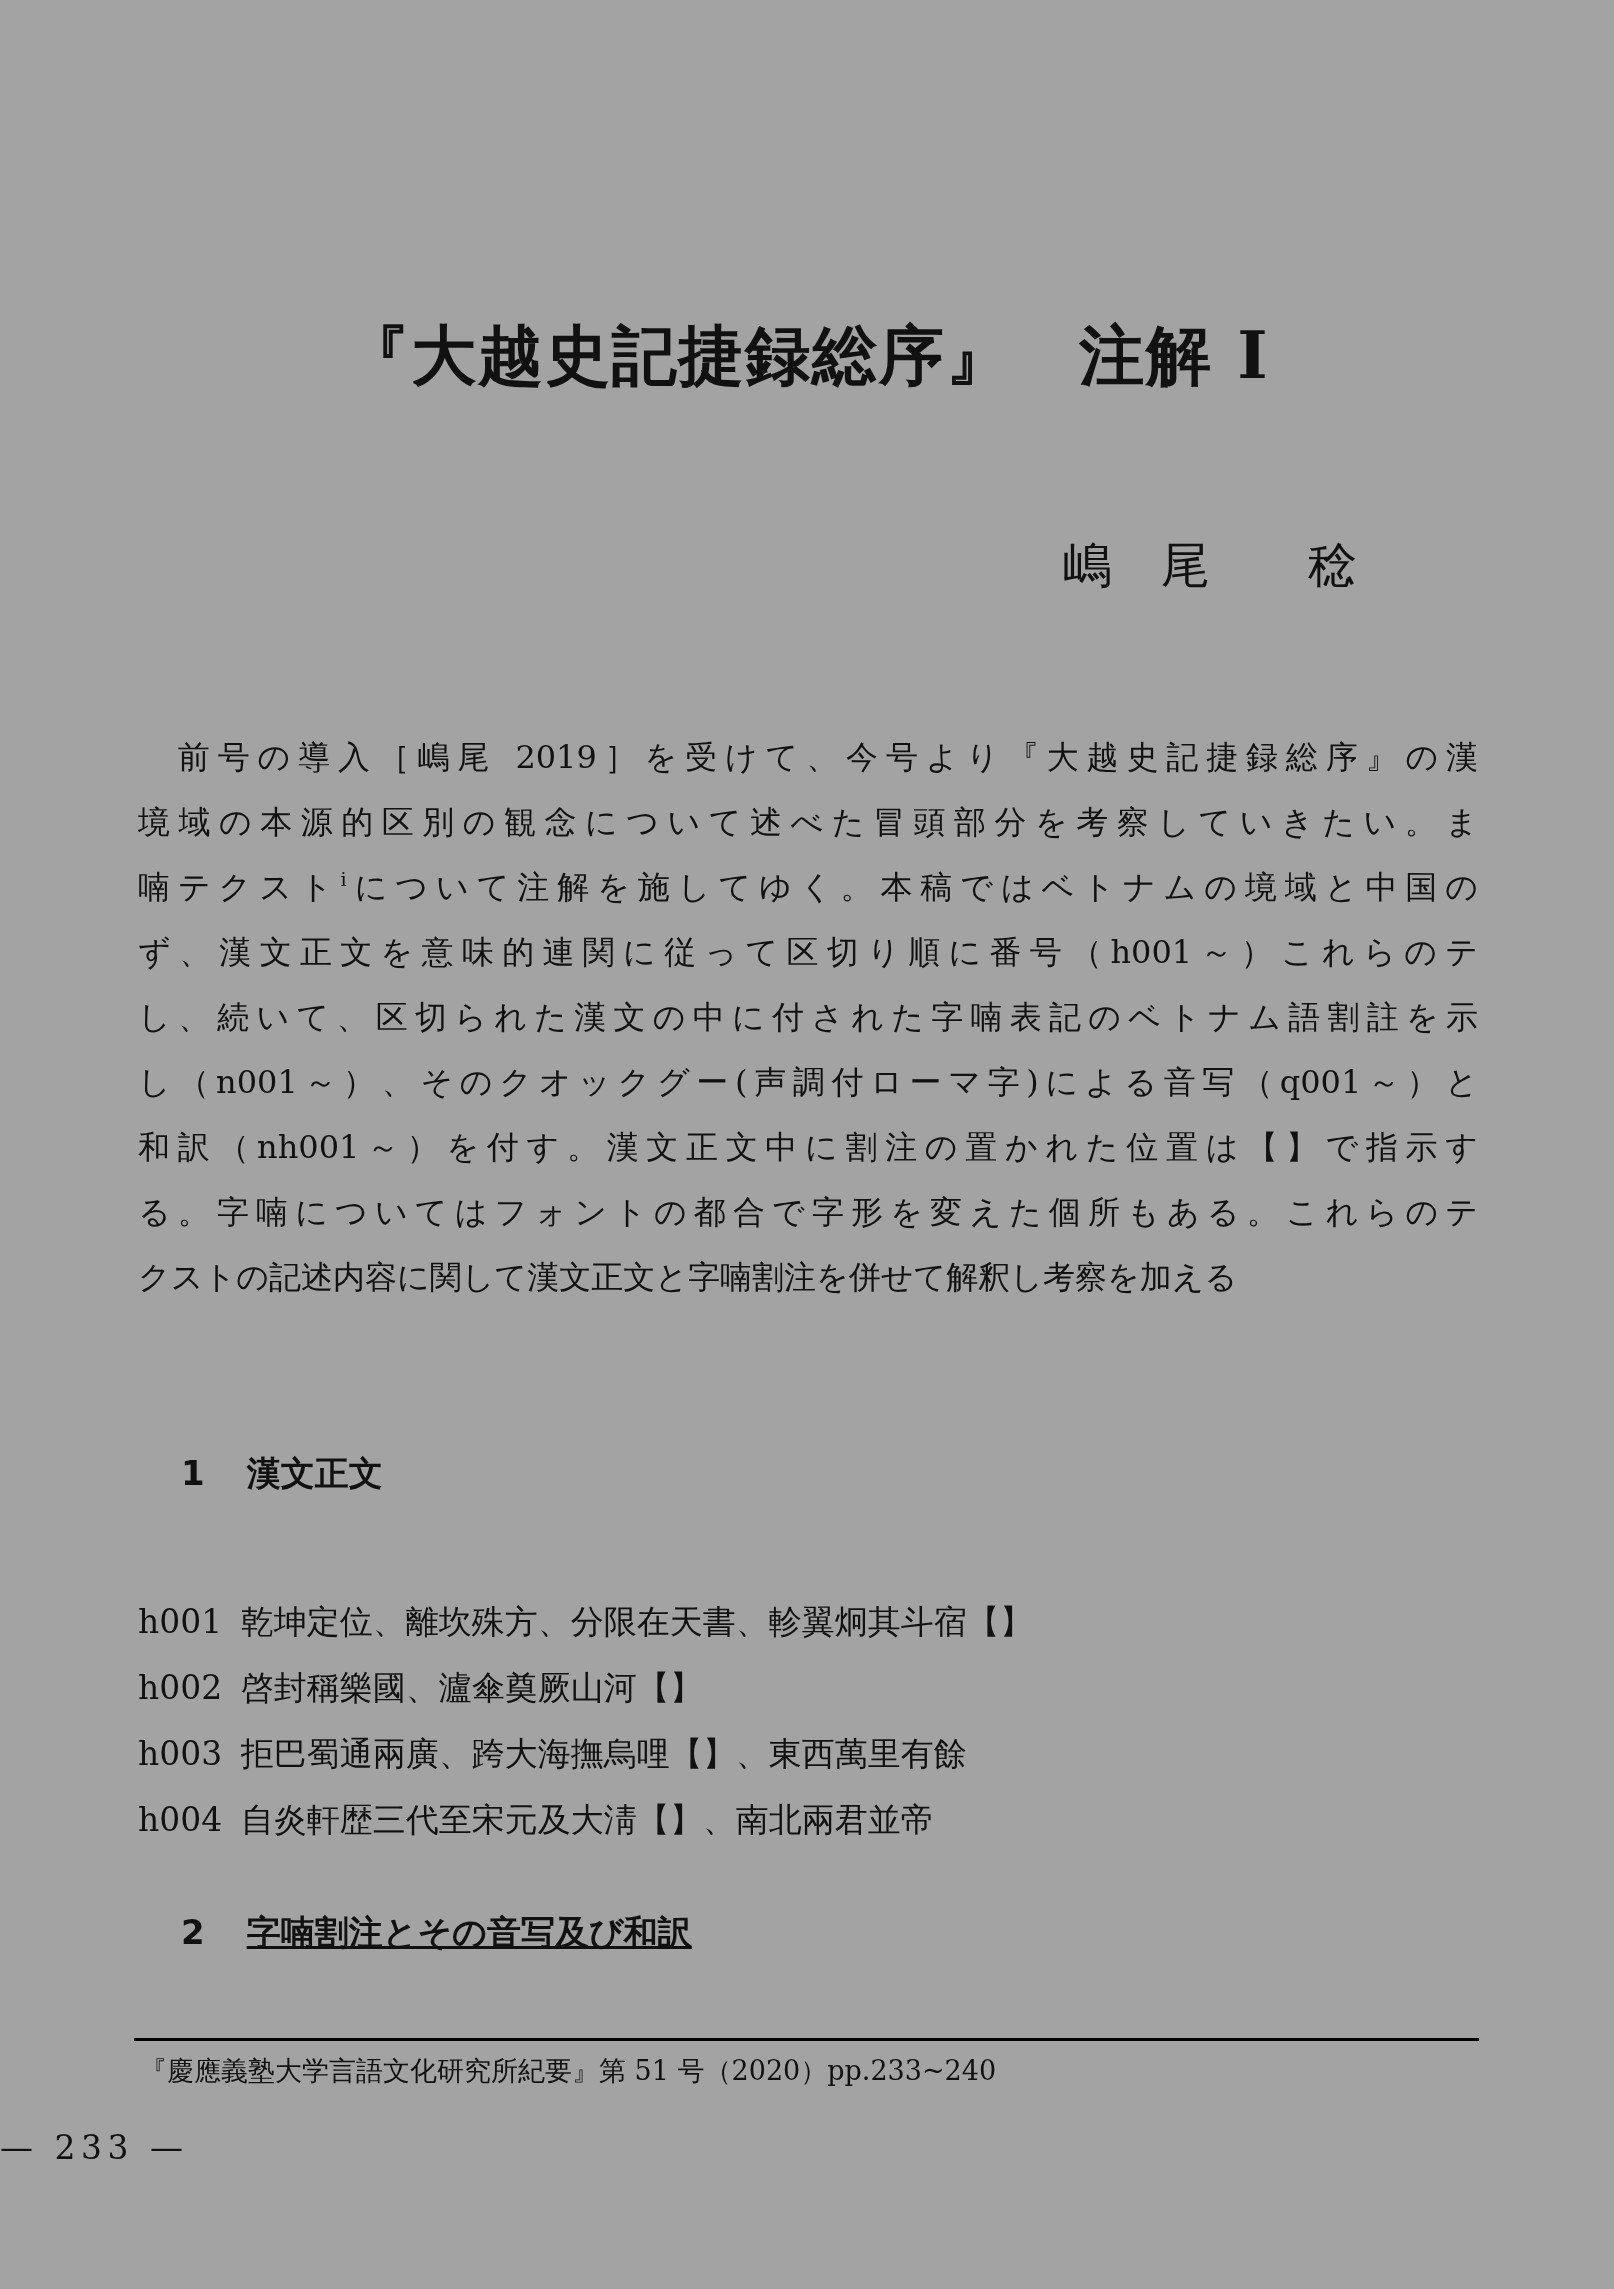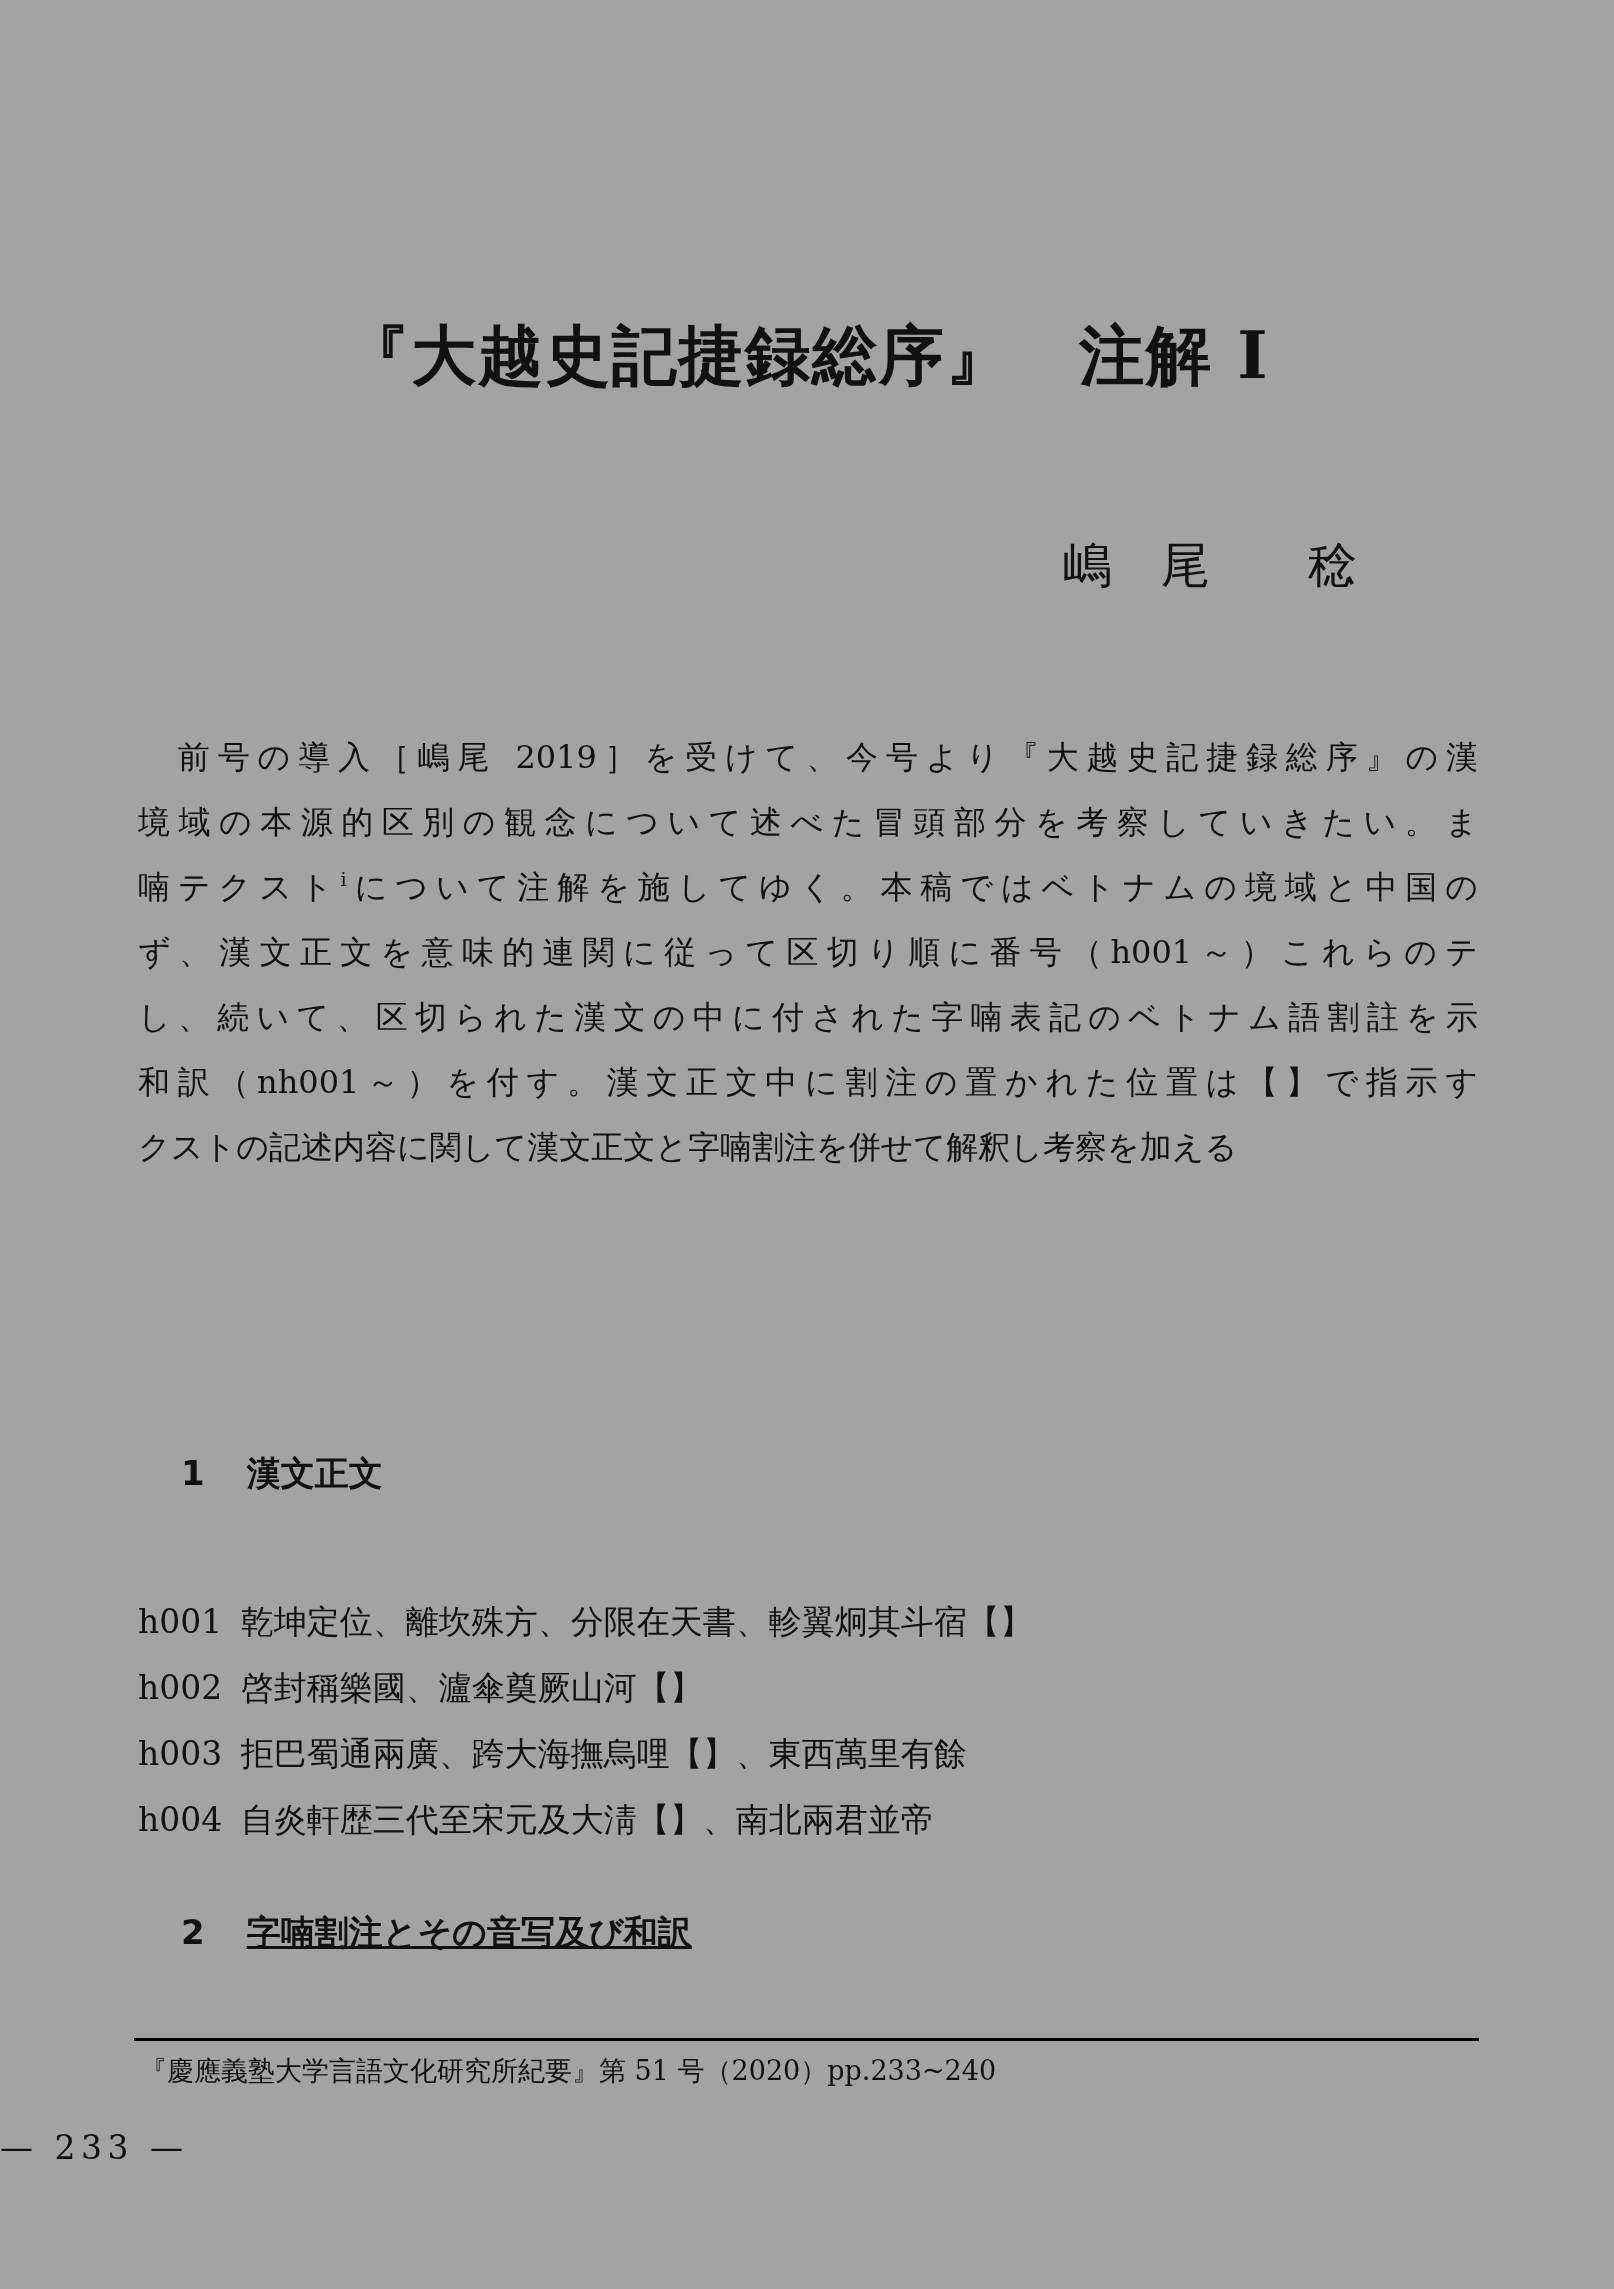--- a/index.html
+++ b/index.html
@@ -120,21 +120,23 @@
   <h1 class="title">『大越史記捷録総序』　注解 Ⅰ</h1>
 
   <div class="author">嶋　尾　　稔</div>
 
   <div class="intro" id="intro">
       <div class="line">　前号の導入［嶋尾 2019］を受けて、今号より『大越史記捷録総序』の漢</div>
       <div class="line">境域の本源的区別の観念について述べた冒頭部分を考察していきたい。ま</div>
       <div class="line">喃テクスト<sup>i</sup>について注解を施してゆく。本稿ではベトナムの境域と中国の</div>
       <div class="line">ず、漢文正文を意味的連関に従って区切り順に番号（h001～）これらのテ</div>
       <div class="line">し、続いて、区切られた漢文の中に付された字喃表記のベトナム語割註を示</div>
+      <div class="line">し（n001～）、そのクオックグー(声調付ローマ字)による音写（q001～）と</div>
       <div class="line">和訳（nh001～）を付す。漢文正文中に割注の置かれた位置は【】で指示す</div>
+      <div class="line">る。字喃についてはフォントの都合で字形を変えた個所もある。これらのテ</div>
       <div class="line">クストの記述内容に関して漢文正文と字喃割注を併せて解釈し考察を加える</div>
     </div>
 
   <div class="sec sec1">
     <span class="sec-num">1</span><span class="sec-title">漢文正文</span>
   </div>
 
   <div class="hlist" id="hlist">
       <div class="hitem"><span class="hid">h001</span><span class="htext">乾坤定位、離坎殊方、分限在天書、軫翼炯其斗宿【】</span></div>
       <div class="hitem"><span class="hid">h002</span><span class="htext">啓封稱樂國、瀘傘奠厥山河【】</span></div>

